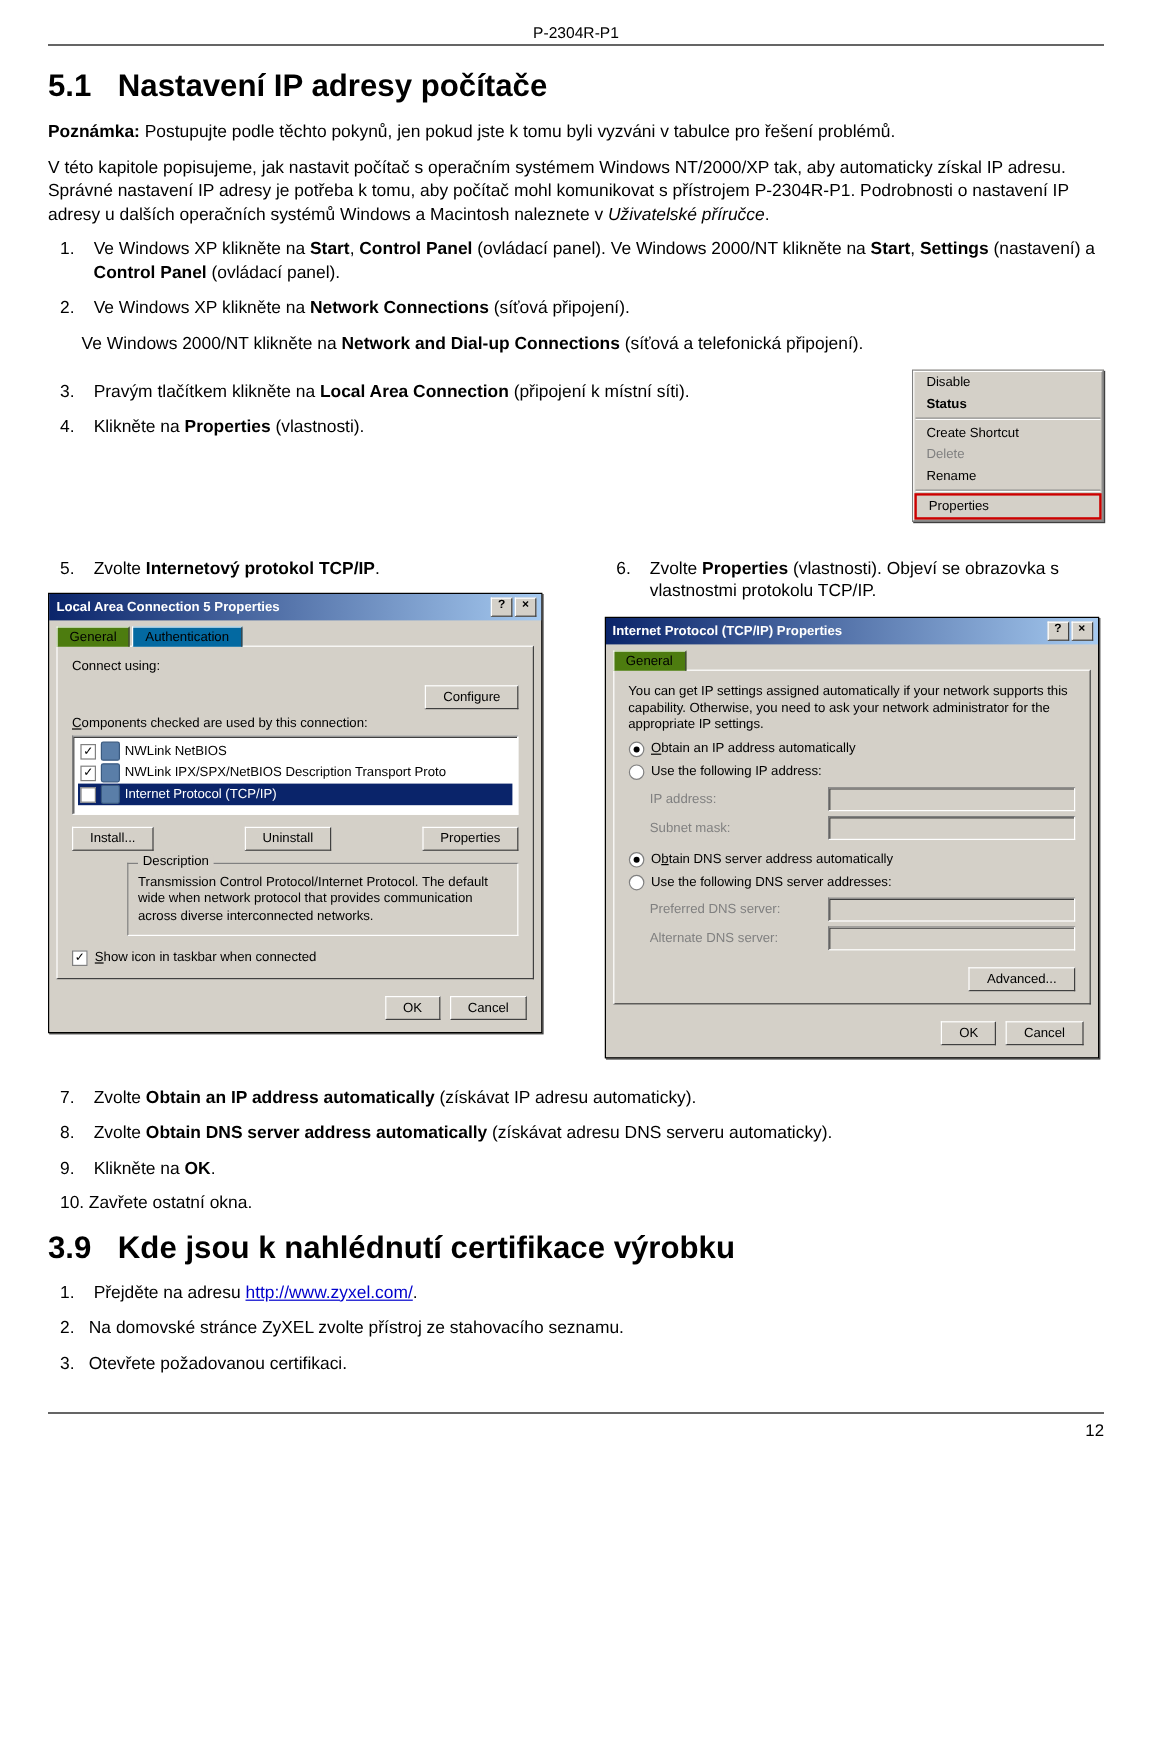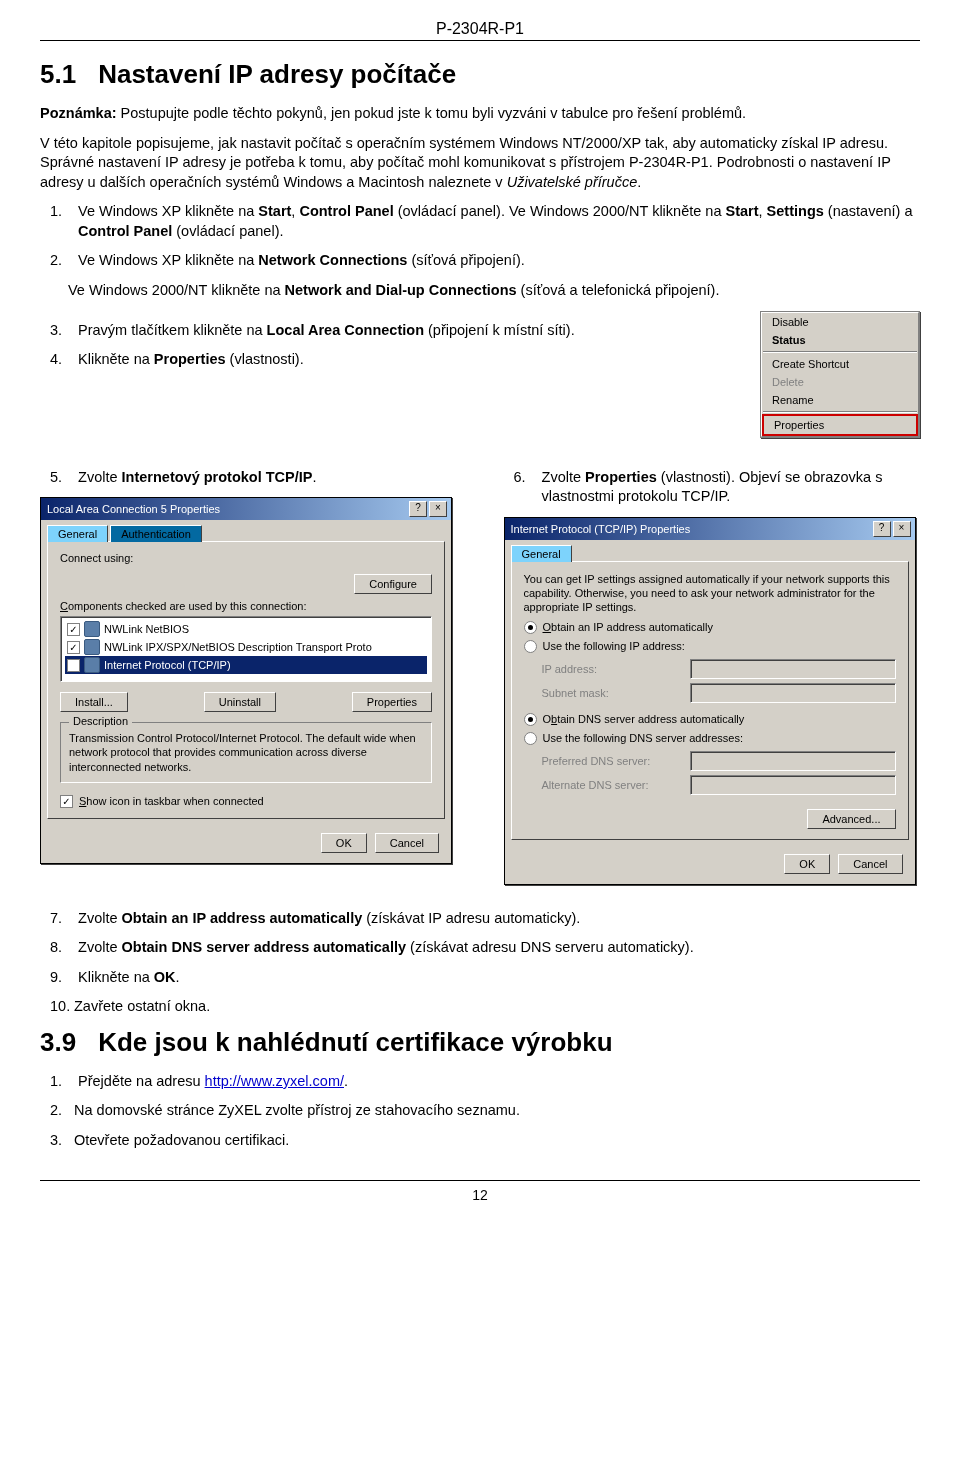--- a/index.html
+++ b/index.html
@@ -9,21 +9,21 @@
     padding: 0;
     background: #fff;
     color: #000;
     width: 960px;
   }
   .page {
     padding: 20px 40px 40px 40px;
   }
   .doc-header {
     text-align: center;
-    font-size: 16px;
+    font-size: 13px;
     padding-bottom: 2px;
   }
   .hr {
     border: none;
     border-top: 1px solid #000;
     margin: 0 0 18px 0;
   }
   .hr-bottom {
     border: none;
     border-top: 1px solid #000;
@@ -110,21 +110,21 @@
     font-size: 11px;
     color: #000;
     background: #d4d0c8;
     border: 1px solid #000;
     box-shadow: 1px 1px 0 #404040;
     margin-top: 8px;
   }
   .win-title {
     background: linear-gradient(to right, #0a246a, #a6caf0);
     color: #fff;
-    font-weight: normal;
+    font-weight: bold;
     font-size: 11px;
     padding: 3px 4px 3px 6px;
     display: flex;
     align-items: center;
     justify-content: space-between;
   }
   .win-title .btns { display: flex; gap: 2px; }
   .win-title .wbtn {
     width: 16px; height: 14px;
     background: #d4d0c8;
@@ -146,21 +146,21 @@
     border: 1px solid #fff;
     border-bottom: none;
     border-right-color: #404040;
     padding: 2px 10px;
     font-size: 11px;
     position: relative;
     top: 1px;
     margin-right: 2px;
   }
   .tab.active {
-    background: #7dd3fc;
+    background: #4d7c0f;
     z-index: 2;
   }
   .tab-panel {
     border: 1px solid #fff;
     border-right-color: #404040;
     border-bottom-color: #404040;
     padding: 10px 12px;
     margin: 0 4px 4px 4px;
   }
   .inset {
@@ -209,20 +209,21 @@
   }
   .btn-row { display: flex; gap: 8px; margin-top: 10px; }
   .btn-row.right { justify-content: flex-end; padding: 4px 10px 8px 10px; }
   .grp {
     border: 1px solid #808080;
     border-right-color: #fff;
     border-bottom-color: #fff;
     padding: 8px;
     margin-top: 10px;
     position: relative;
+    margin-left: 46px;
   }
   .grp .lbl {
     position: absolute;
     top: -8px; left: 8px;
     background: #d4d0c8;
     padding: 0 4px;
     font-size: 11px;
   }
   .und { text-decoration: underline; }
   .field-row { display: flex; align-items: center; gap: 8px; margin: 4px 0; }
@@ -242,21 +243,21 @@
   }
   .rdot {
     width: 11px; height: 11px; border-radius: 50%;
     background: #fff; border: 1px solid #808080;
     display: inline-flex; align-items: center; justify-content: center;
   }
   .rdot.on::after {
     content: ""; width: 5px; height: 5px; border-radius: 50%; background: #000;
   }
   .desc-small { font-size: 11px; line-height: 1.3; }
-  .page-num { text-align: center; font-size: 14px; }
+  .page-num { text-align: right; font-size: 14px; }
   @media print { body { margin: 0; } }
 </style>
 </head>
 <body>
 
 <div class="page">
 
   <div class="doc-header">P-2304R-P1</div>
   <hr class="hr">
 

